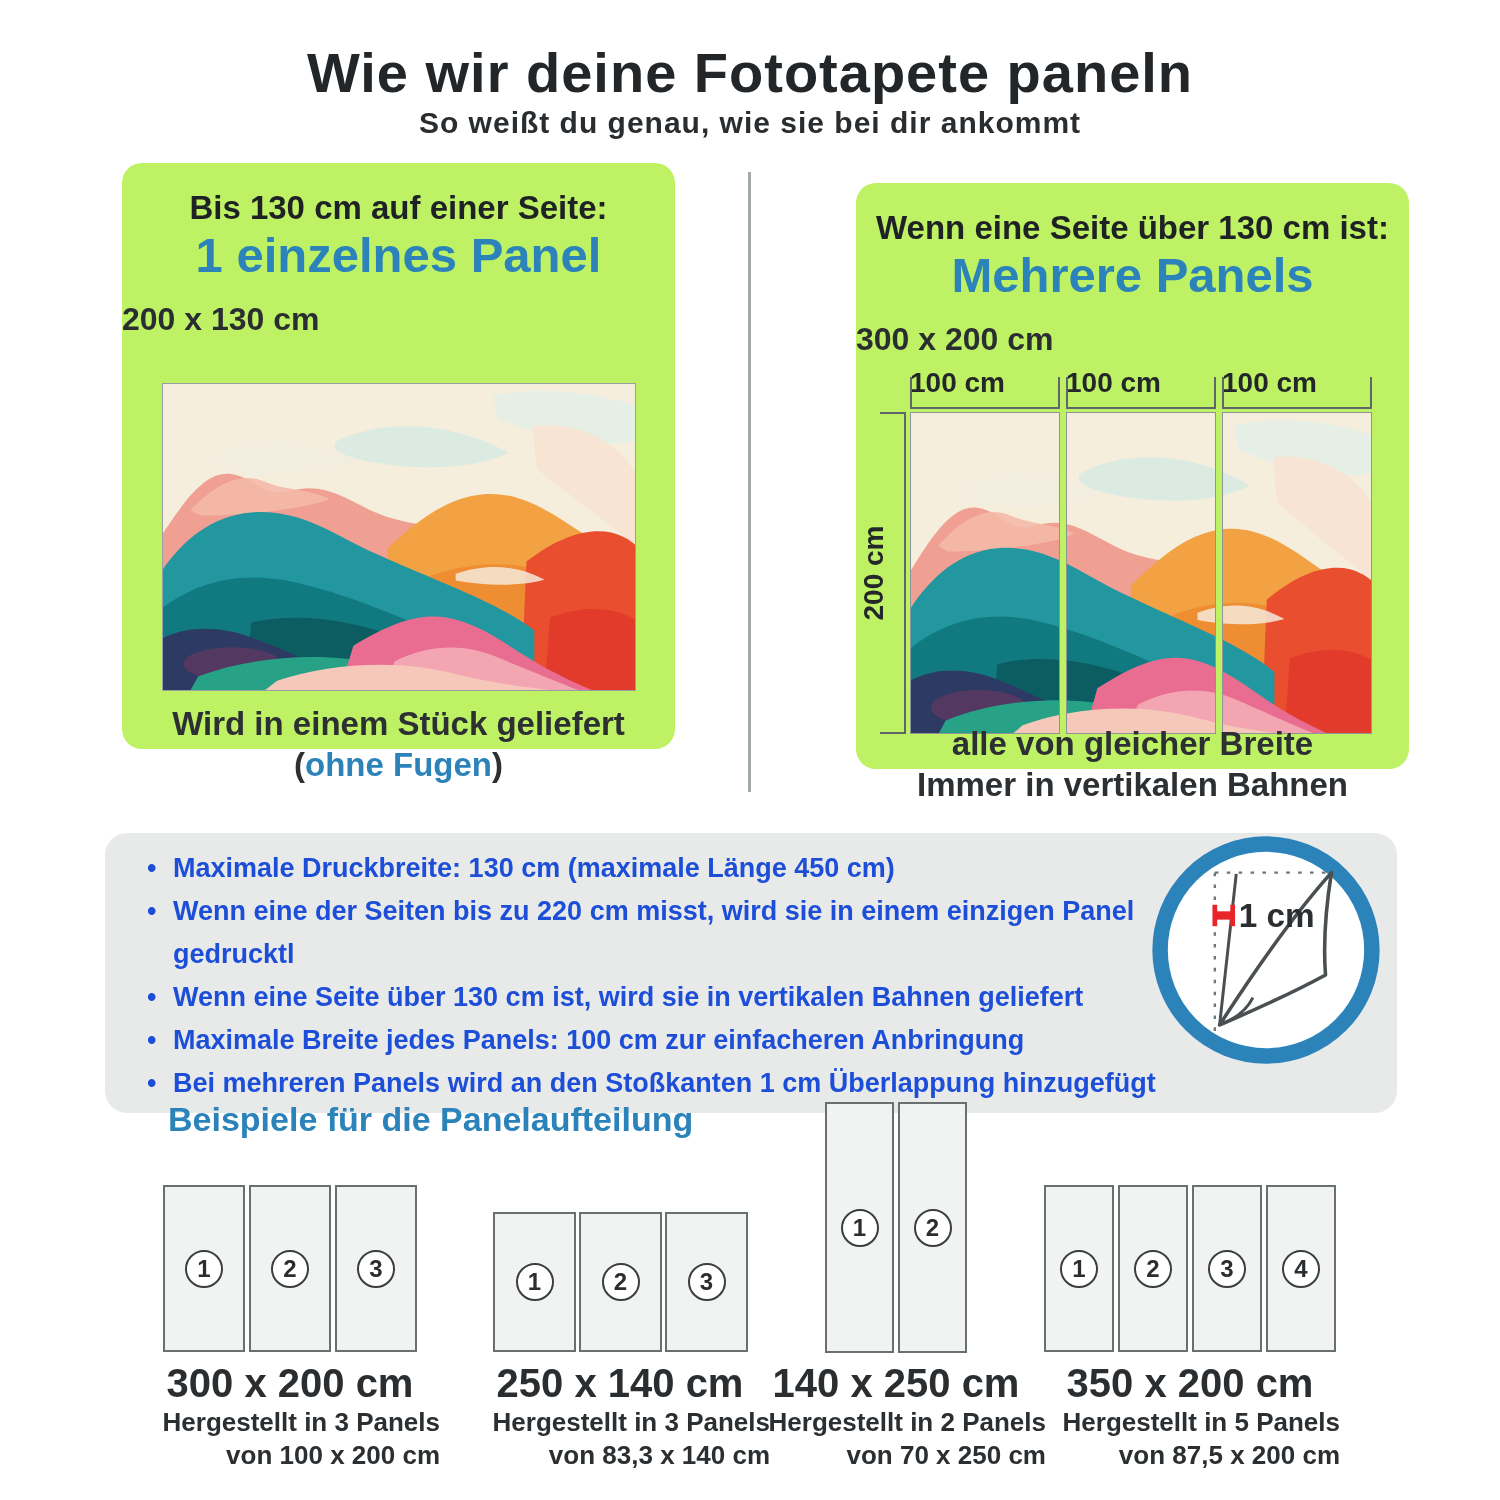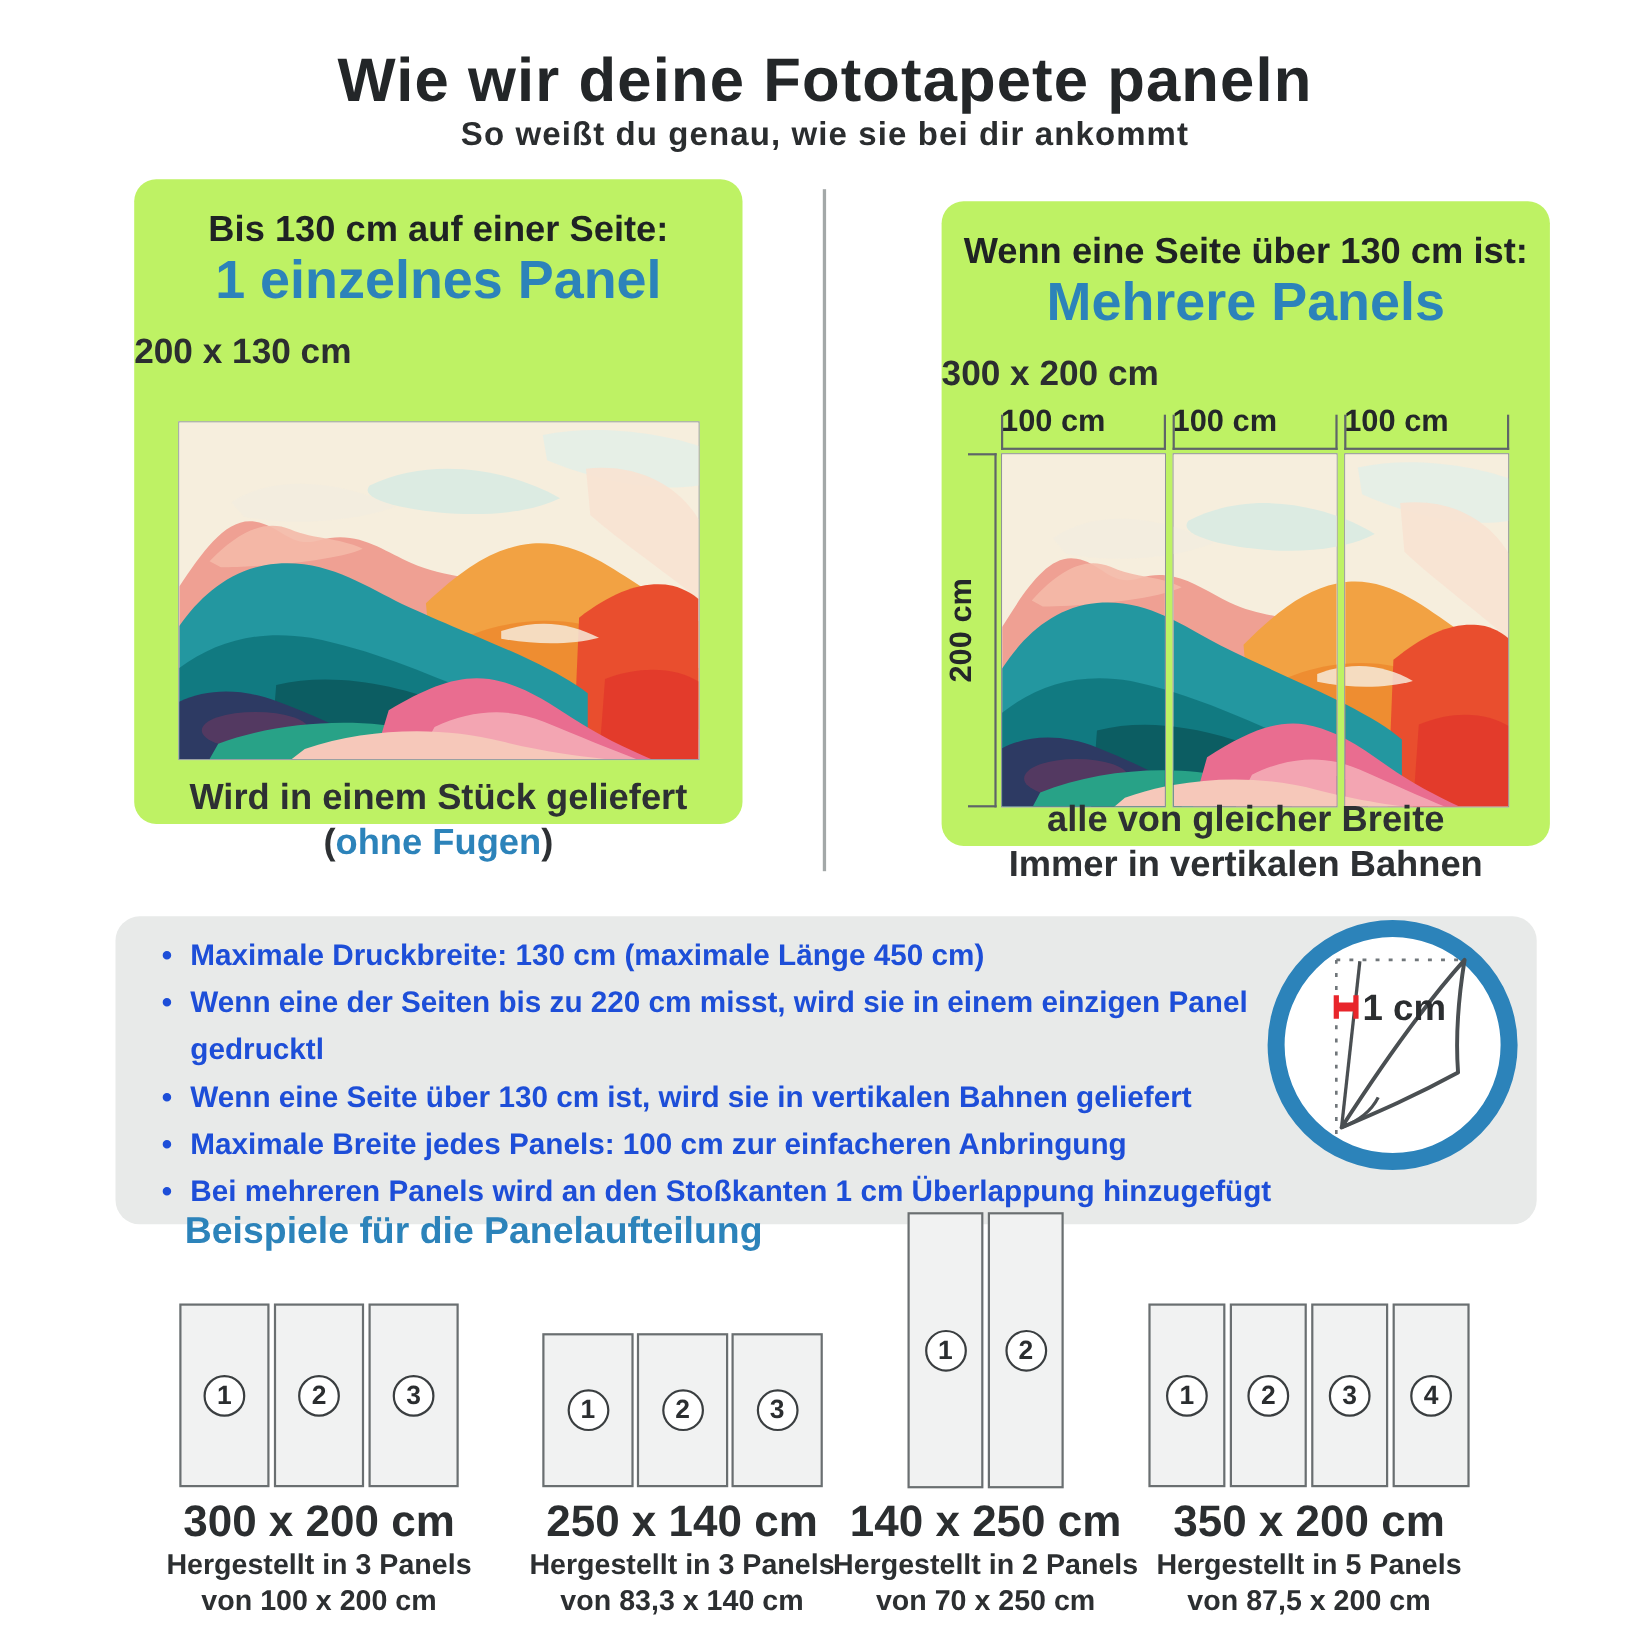--- a/index.html
+++ b/index.html
@@ -69,21 +69,21 @@
   .panel { background:#f1f2f2; border:2px solid #6a6f71; display:flex; align-items:center; justify-content:center; }
   .d1 .panel { width:82px; height:167px; }
   .d2 .panel { width:83px; height:140px; }
   .d3 .panel { width:69px; height:251px; }
   .d4 .panel { width:70px; height:167px; }
   .badge { width:38px; height:38px; border:2px solid #3a3e40; border-radius:50%; background:#ffffff;
     display:flex; align-items:center; justify-content:center; font-size:24px; font-weight:bold; color:#2b2e30; }
   .ex-caption { position:absolute; top:1360px; width:300px; text-align:center; }
   .c1 { left:140px; } .c2 { left:470px; } .c3 { left:746px; } .c4 { left:1040px; }
   .ex-size { font-size:40px; font-weight:bold; color:#2b2e30; line-height:46px; }
-  .ex-line { font-size:26px; font-weight:bold; color:#2c2f31; line-height:33px; }
+  .ex-line { font-size:26px; font-weight:bold; color:#2c2f31; line-height:33px;text-align:right; }
 </style>
 </head>
 <body>
 
 <svg width="0" height="0" style="position:absolute">
   <defs>
     <g id="art">
       <rect x="0" y="0" width="600" height="400" fill="#f6eedd"></rect>
       <path d="M60,95 C110,60 190,70 250,100 C200,120 120,122 75,112 Z" fill="#f2ece0" opacity="0.7"></path>
       <path d="M220,75 C290,40 380,55 440,90 C390,115 310,112 255,100 C225,92 212,85 220,75 Z" fill="#dcebe2"></path>

